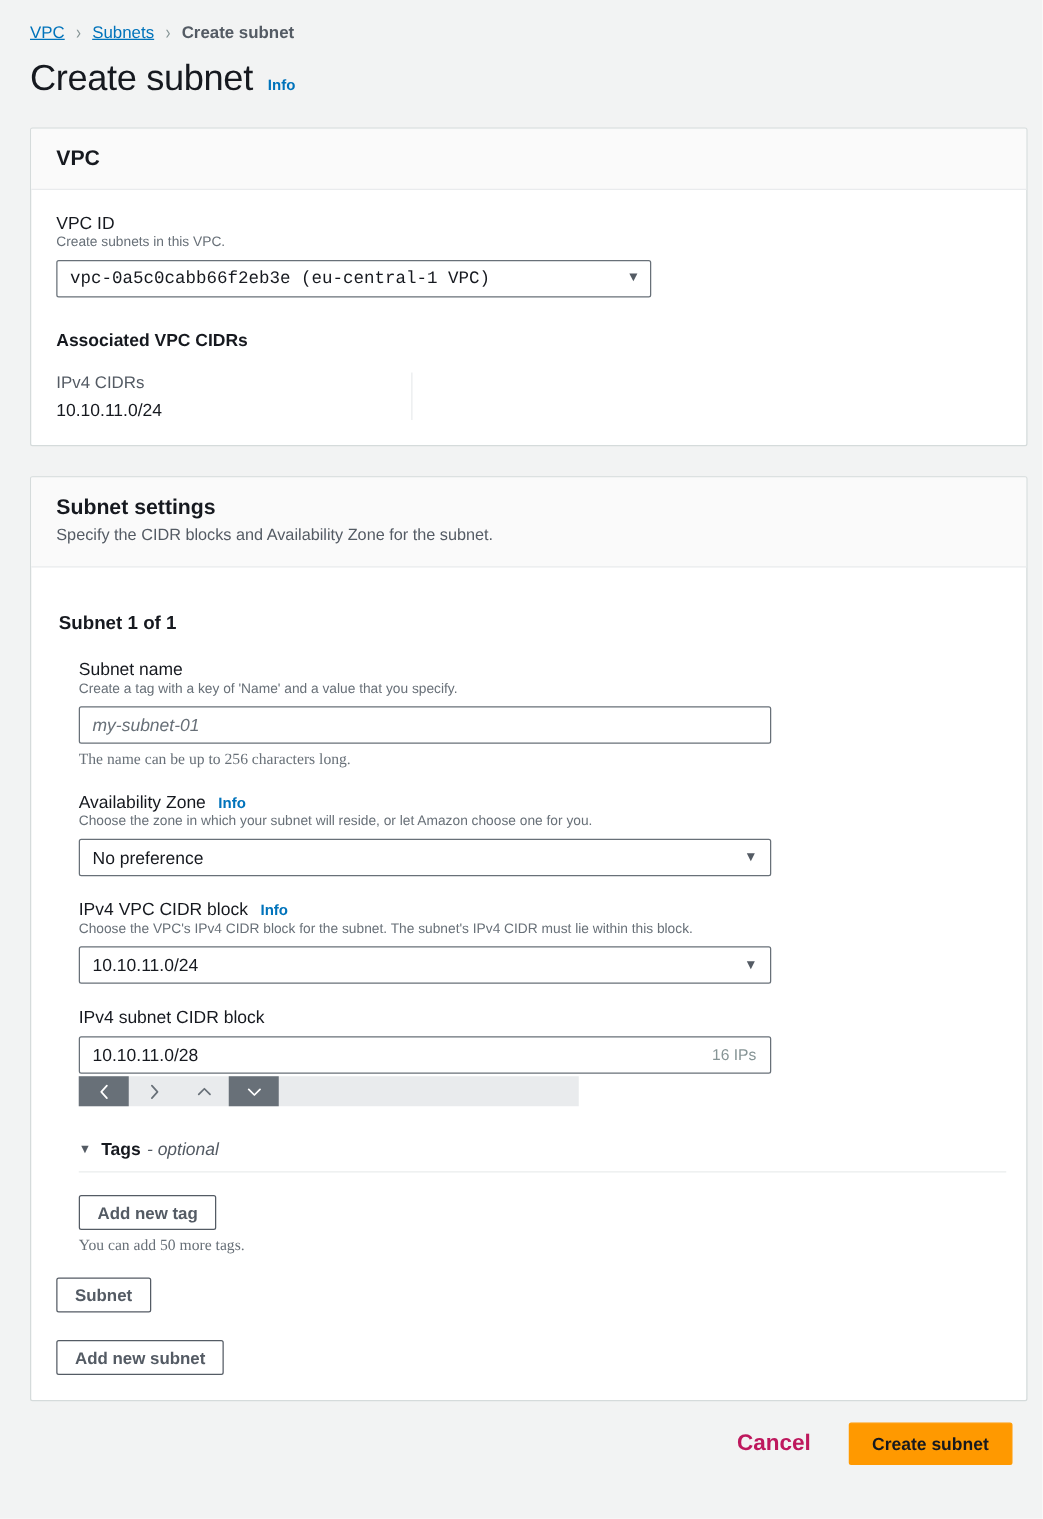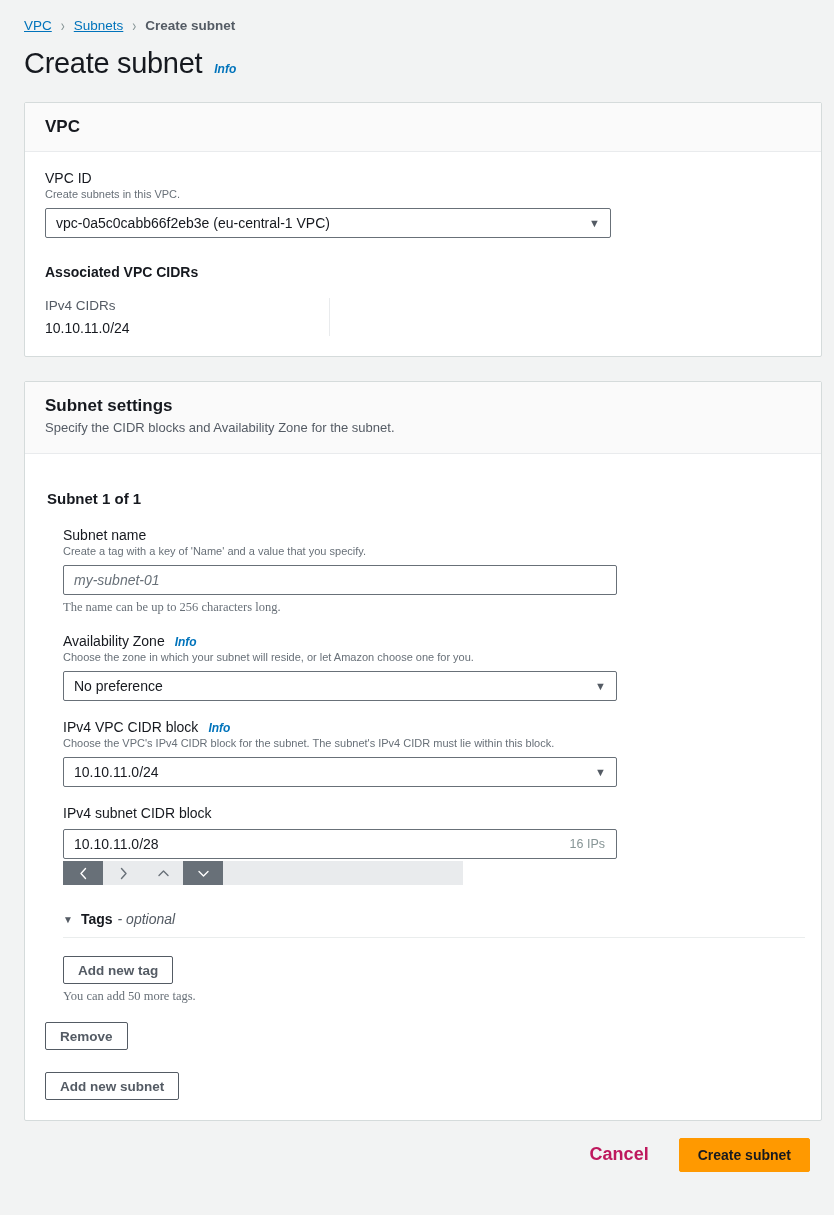--- a/index.html
+++ b/index.html
@@ -51,21 +51,20 @@
     font-weight: normal;
     letter-spacing: -0.3px;
     color: #16191f;
   }
   .info-link {
     color: #0073bb;
     font-size: 12px;
     font-weight: bold;
     margin-left: 12px;
     cursor: pointer;
-    font-style: italic;
   }
 
   
   .panel {
     background: #ffffff;
     border: 1px solid #d5dbdb;
     border-radius: 2px;
     margin: 0 12px 0 24px;
     box-sizing: border-box;
   }
@@ -136,21 +135,21 @@
     font-style: italic;
     color: #687078;
   }
   .text-box .suffix {
     position: absolute;
     right: 11px;
     color: #879596;
     font-size: 12.5px;
   }
 
-  .w-vpcid  { width: 566px; }
+  .w-vpcid  { width: 476px; font-family: Liberation Mono, monospace; }
   .w-field  { width: 554px; }
 
   
   .assoc-title {
     font-size: 14px;
     font-weight: bold;
     color: #16191f;
     margin-top: 26px;
   }
   .cidr-table {
@@ -424,21 +423,21 @@
 
         <div class="mt-18">
           <div class="btn-secondary">Add new tag</div>
         </div>
         <div class="field-hint">You can add 50 more tags.</div>
       </div>
 
     </div>
 
     <div class="mt-18 ml-neg">
-      <div class="btn-secondary">Remove</div>
+      <div class="btn-secondary">Subnet</div>
     </div>
 
     <div class="mt-22">
       <div class="btn-secondary">Add new subnet</div>
     </div>
 
   </div>
 </div>
 
 <div class="footer">

